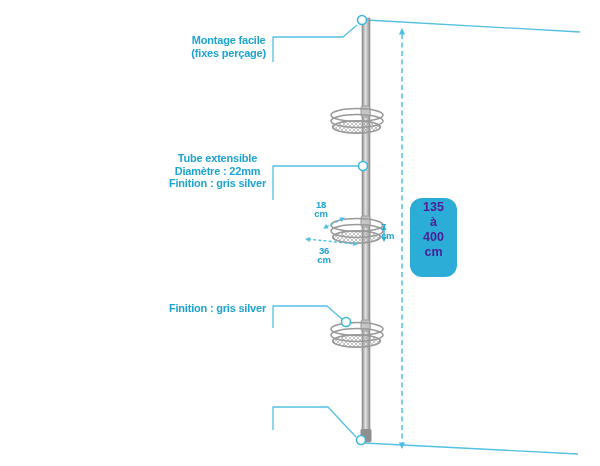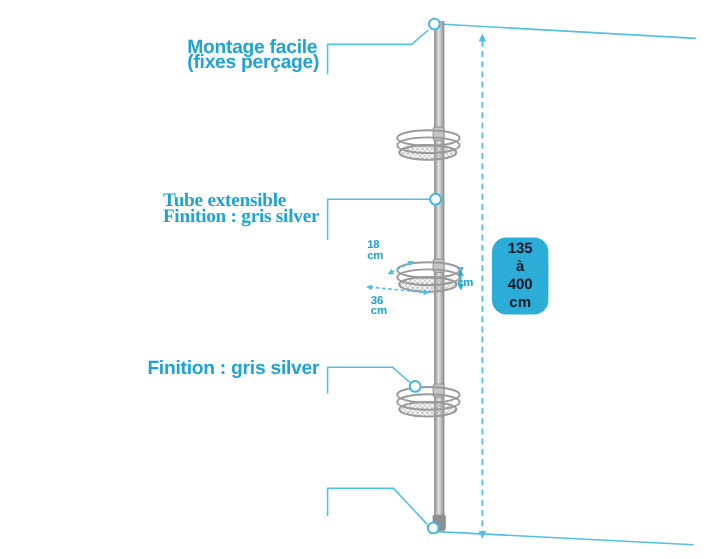--- a/index.html
+++ b/index.html
@@ -2,38 +2,38 @@
 <html><head>
 <meta charset="utf-8">
 <style>
   html,body{margin:0;padding:0;background:#ffffff;}
   .stage{
     position:relative;width:600px;height:466px;background:#ffffff;overflow:hidden;
     font-family:"Liberation Sans", sans-serif;
   }
   .stage svg{position:absolute;left:0;top:0;}
   .callout{
-    position:absolute;right:334px;text-align:left;
-    color:#1da4d4;font-weight:bold;font-size:16px;line-height:12.5px;
+    position:absolute;right:334px;text-align:center;
+    color:#1da4d4;font-weight:bold;font-size:11px;line-height:12.5px;
     letter-spacing:-0.2px;white-space:nowrap;
   }
   .c1{top:34px;}
-  .c2{top:162px;font-family:Liberation Serif, serif;}
+  .c2{top:152px;}
   .c3{top:302px;}
   .c4{top:403px;}
   .dim{
-    position:absolute;text-align:left;color:#1da4d4;font-weight:bold;
+    position:absolute;text-align:center;color:#1da4d4;font-weight:bold;
     font-size:9.5px;line-height:8.5px;letter-spacing:-0.2px;
   }
   .d18{left:306px;top:201px;width:30px;}
   .d22{left:309px;top:247px;width:30px;}
   .d7{left:381px;top:223px;width:20px;text-align:left;}
   .badge{
-    position:absolute;left:410px;top:198px;width:47px;height:64px;
-    background:#2badd8;border-radius:12px;color:#0f172a;font-weight:bold;
+    position:absolute;left:410px;top:198px;width:47px;height:79px;
+    background:#2badd8;border-radius:12px;color:#4c1d95;font-weight:bold;
     font-size:12.5px;line-height:15px;text-align:center;box-sizing:border-box;padding-top:2px;
   }
 </style>
 </head>
 <body>
 
 <div class="stage">
 
   <svg width="600" height="466" viewBox="0 0 600 466">
     <defs>
@@ -132,20 +132,21 @@
         </g>
     </g>
   </svg>
 
   <div class="callout c1">
     <div>Montage facile</div>
     <div>(fixes perçage)</div>
   </div>
   <div class="callout c2">
     <div>Tube extensible</div>
+    <div>Diamètre : 22mm</div>
     <div>Finition : gris silver</div>
   </div>
   <div class="callout c3">
     <div>Finition : gris silver</div>
   </div>
 
   <div class="dim d18">
     <div>18</div>
     <div>cm</div>
   </div>

